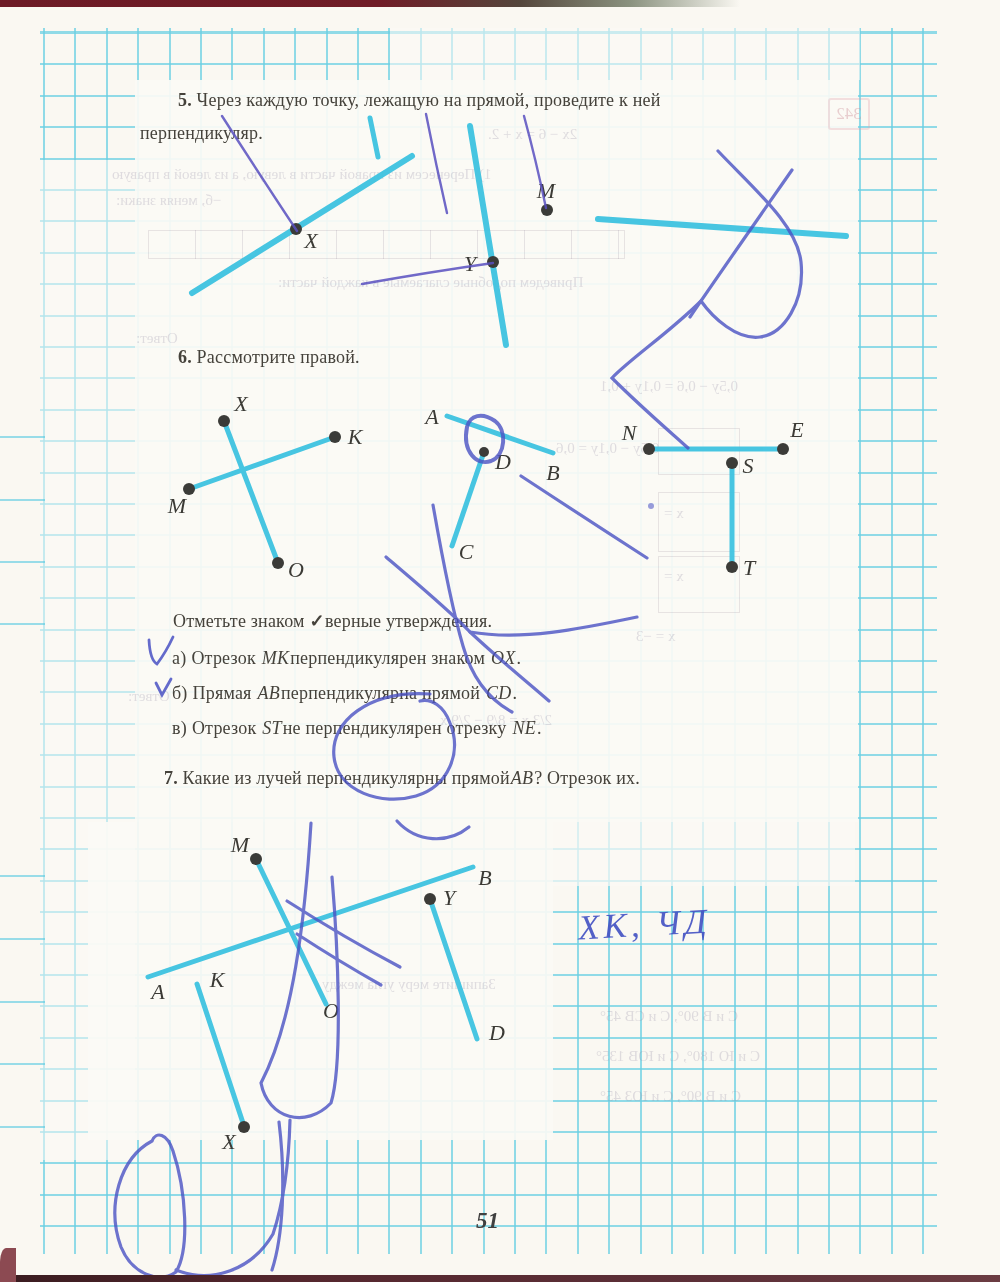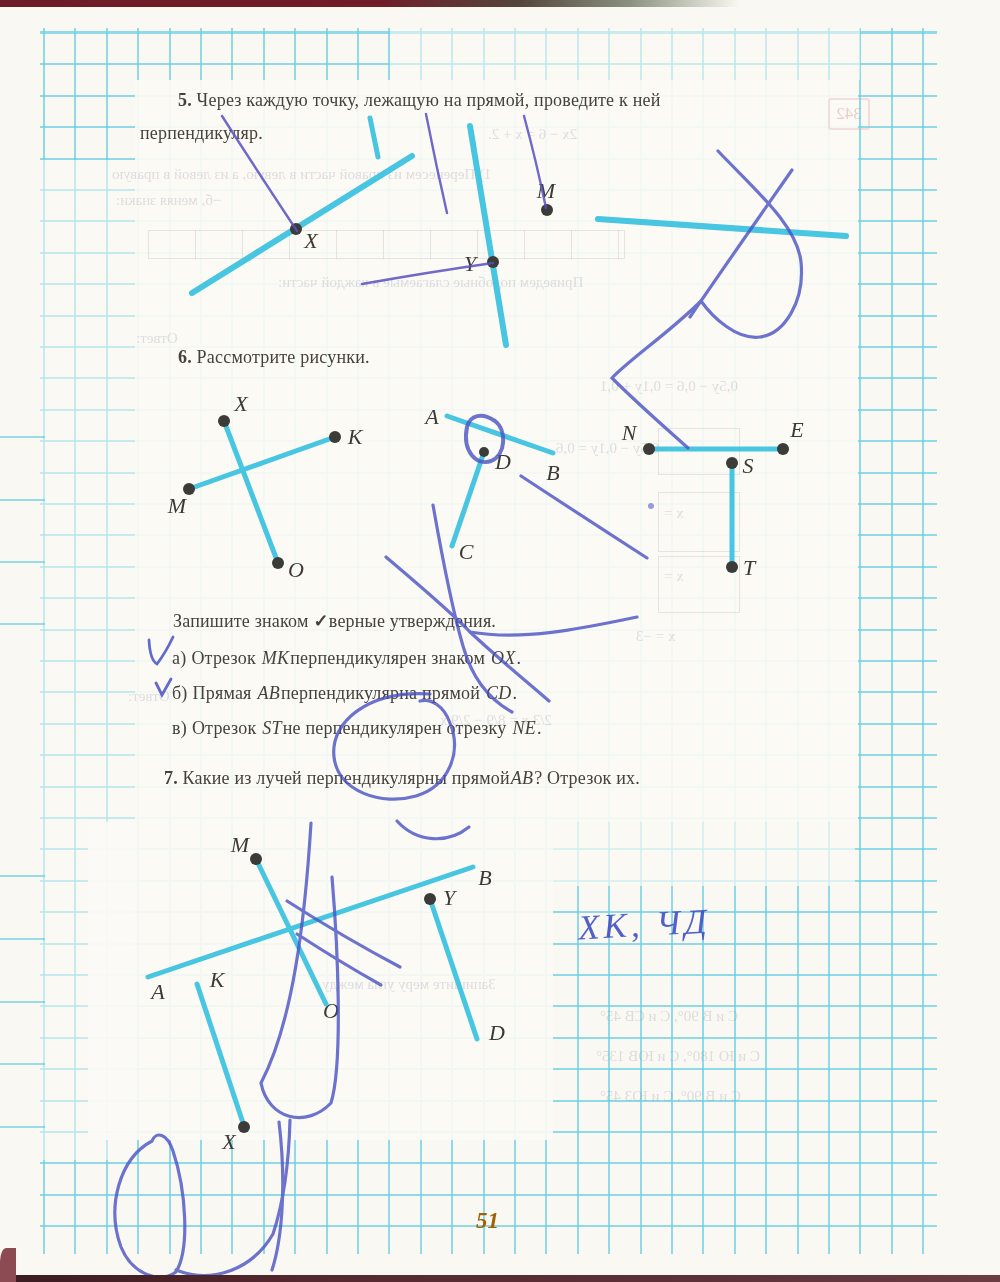--- a/index.html
+++ b/index.html
@@ -21,21 +21,21 @@
     background:linear-gradient(to right,#3a1c20 0%,#55272e 30%,#5d3038 70%,#6b3c42 100%);}
   #edge-corner{left:0;top:1248px;width:16px;height:34px;background:#8c4a52;border-radius:40% 0 0 0;}
   
   .print{color:#45423b;font-size:18px;letter-spacing:.2px;white-space:nowrap;}
   .print b{font-weight:bold;}
   .print i{font-style:italic;padding:0 1px;margin-top:8px;}
   .stmt span{margin-right:5px;}
   .stmt span.tight{margin-right:0;}
   .lbl{color:#3b3a35;font-size:22px;font-style:italic;font-weight:500;
        transform:translate(-50%,-50%);white-space:nowrap;}
-  #page-num{color:#a16207;font-size:23px;font-style:italic;font-weight:bold;}
+  #page-num{color:#404040;font-size:23px;font-style:italic;font-weight:bold;}
   
   #answer{color:#4150c3;font-size:35px;font-style:italic;letter-spacing:4px;
           transform:rotate(-3deg);opacity:.9;}
   
   .bleed{color:rgba(140,132,158,.25);font-size:15px;white-space:nowrap;
          transform:scaleX(-1);filter:blur(.4px);}
   .bleedbox{border:1px solid rgba(160,145,160,.22);}
   #bleed-cells{background:repeating-linear-gradient(to right,transparent 0 46px,rgba(150,140,160,.22) 46px 47px);}
   #bleed-342{color:rgba(205,140,150,.4);font-size:17px;transform:scaleX(-1);
              border:2px solid rgba(225,160,170,.3);width:38px;height:28px;
@@ -79,25 +79,25 @@
 <div class="abs print" style="left:178px;top:90px;">
   <b>5.</b>
   <span>Через каждую точку, лежащую на прямой, проведите к ней</span>
 </div>
 <div class="abs print" style="left:140px;top:123px;">
   <span>перпендикуляр.</span>
 </div>
 
 <div class="abs print" style="left:178px;top:347px;">
   <b>6.</b>
-  <span>Рассмотрите рисунки.</span>
+  <span>Рассмотрите правой.</span>
 </div>
 
 <div class="abs print stmt" style="left:173px;top:610px;">
-  <span>Запишите знаком</span><b>✓</b><span>верные утверждения.</span>
+  <span>Отметьте знаком</span><b>✓</b><span>верные утверждения.</span>
 </div>
 
 <div class="abs print stmt" style="left:172px;top:648px;">
   <span>а)</span><span>Отрезок</span><i>MK</i><span>перпендикулярен знаком</span><i class="tight">OX</i><span class="tight">.</span>
 </div>
 <div class="abs print stmt" style="left:172px;top:683px;text-align:center;">
   <span>б)</span><span>Прямая</span><i>AB</i><span>перпендикулярна прямой</span><i class="tight">CD</i><span class="tight">.</span>
 </div>
 <div class="abs print stmt" style="left:172px;top:718px;">
   <span>в)</span><span>Отрезок</span><i>ST</i><span>не перпендикулярен отрезку</span><i class="tight">NE</i><span class="tight">.</span>

